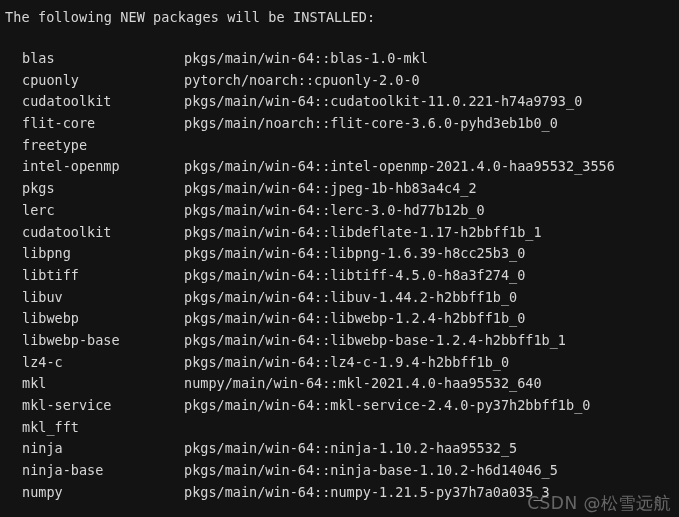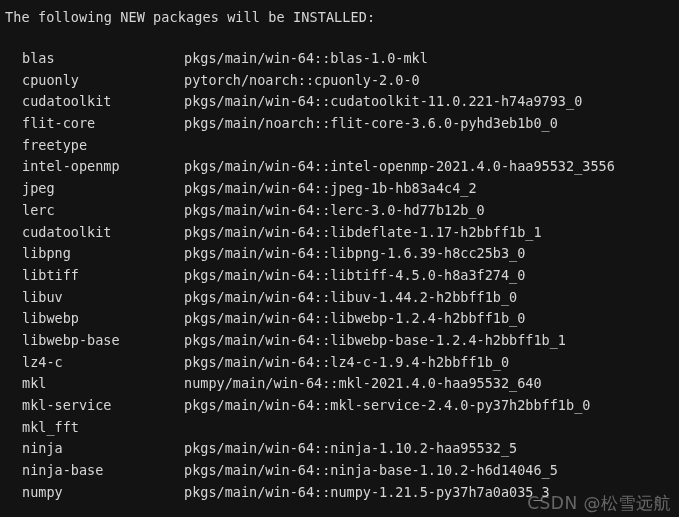--- a/index.html
+++ b/index.html
@@ -97,21 +97,21 @@
         <span class="pkg-spec">pkgs/main/noarch::flit-core-3.6.0-pyhd3eb1b0_0</span>
       </div>
       <div class="pkg-row">
         <span class="pkg-name">freetype</span>
       </div>
       <div class="pkg-row">
         <span class="pkg-name">intel-openmp</span>
         <span class="pkg-spec">pkgs/main/win-64::intel-openmp-2021.4.0-haa95532_3556</span>
       </div>
       <div class="pkg-row">
-        <span class="pkg-name">jpeg</span>
+        <span class="pkg-name">pkgs</span>
         <span class="pkg-spec">pkgs/main/win-64::jpeg-1b-hb83a4c4_2</span>
       </div>
       <div class="pkg-row">
         <span class="pkg-name">lerc</span>
         <span class="pkg-spec">pkgs/main/win-64::lerc-3.0-hd77b12b_0</span>
       </div>
       <div class="pkg-row">
         <span class="pkg-name">cudatoolkit</span>
         <span class="pkg-spec">pkgs/main/win-64::libdeflate-1.17-h2bbff1b_1</span>
       </div>

